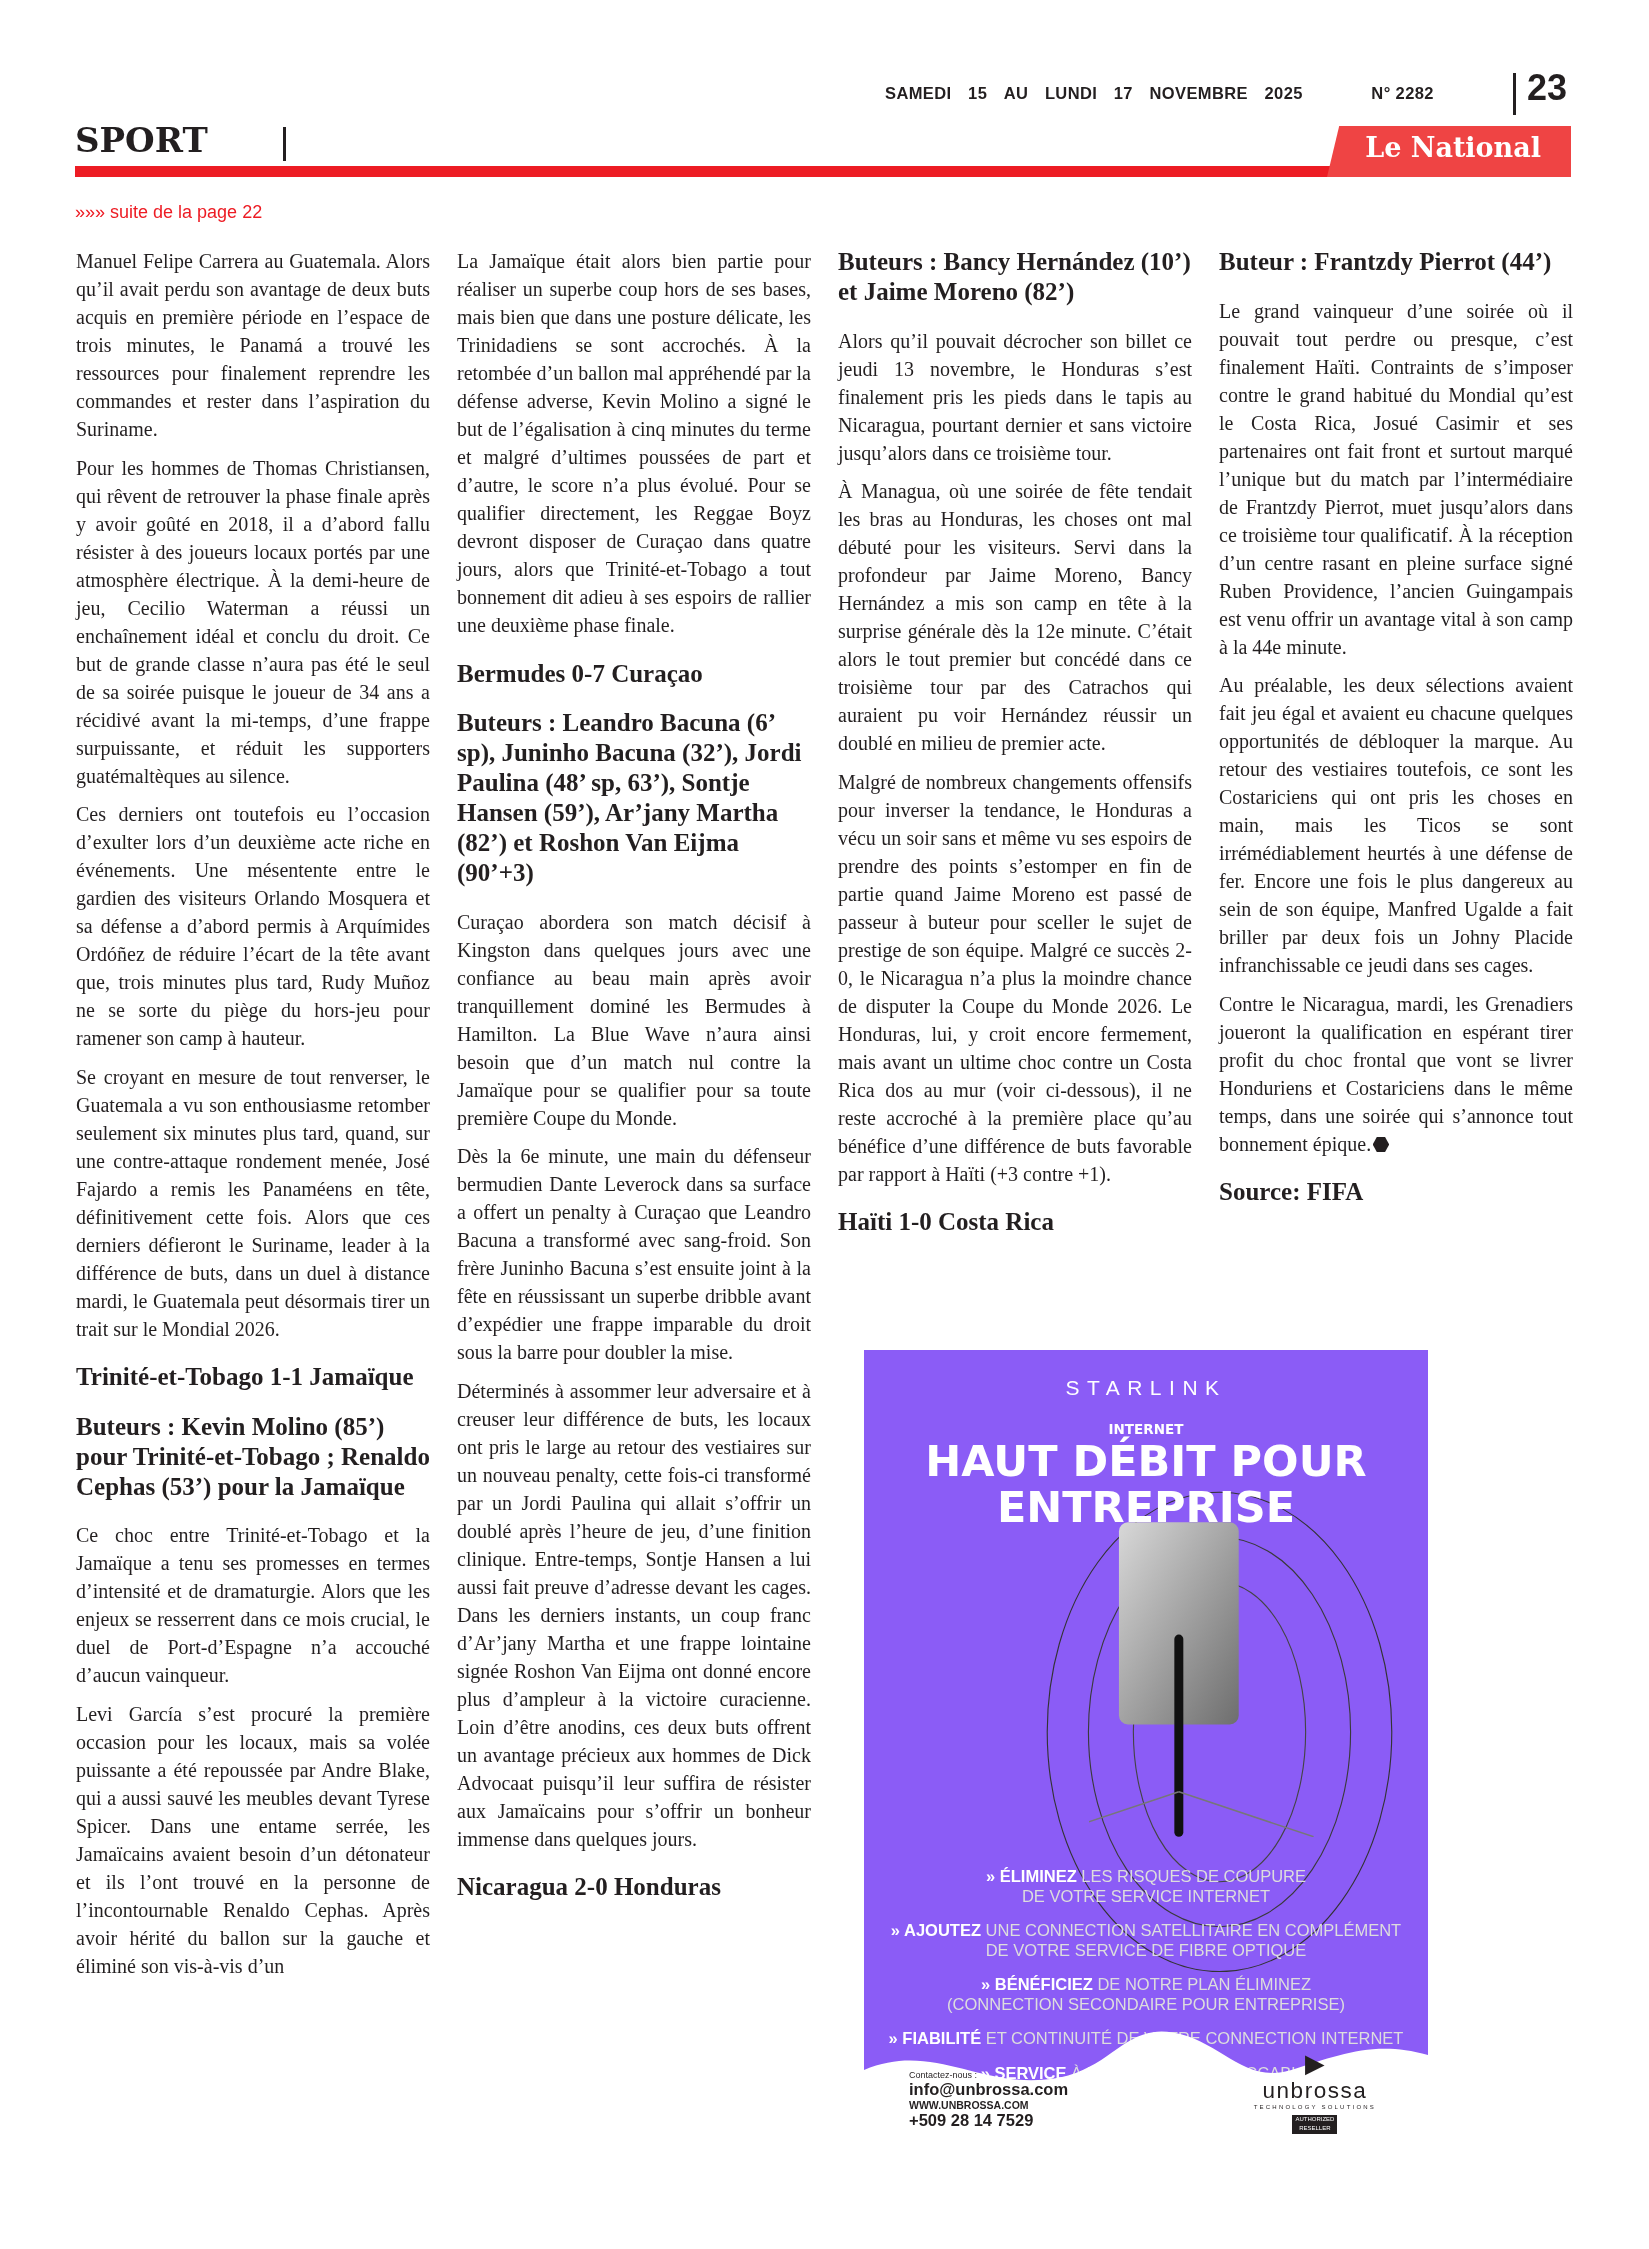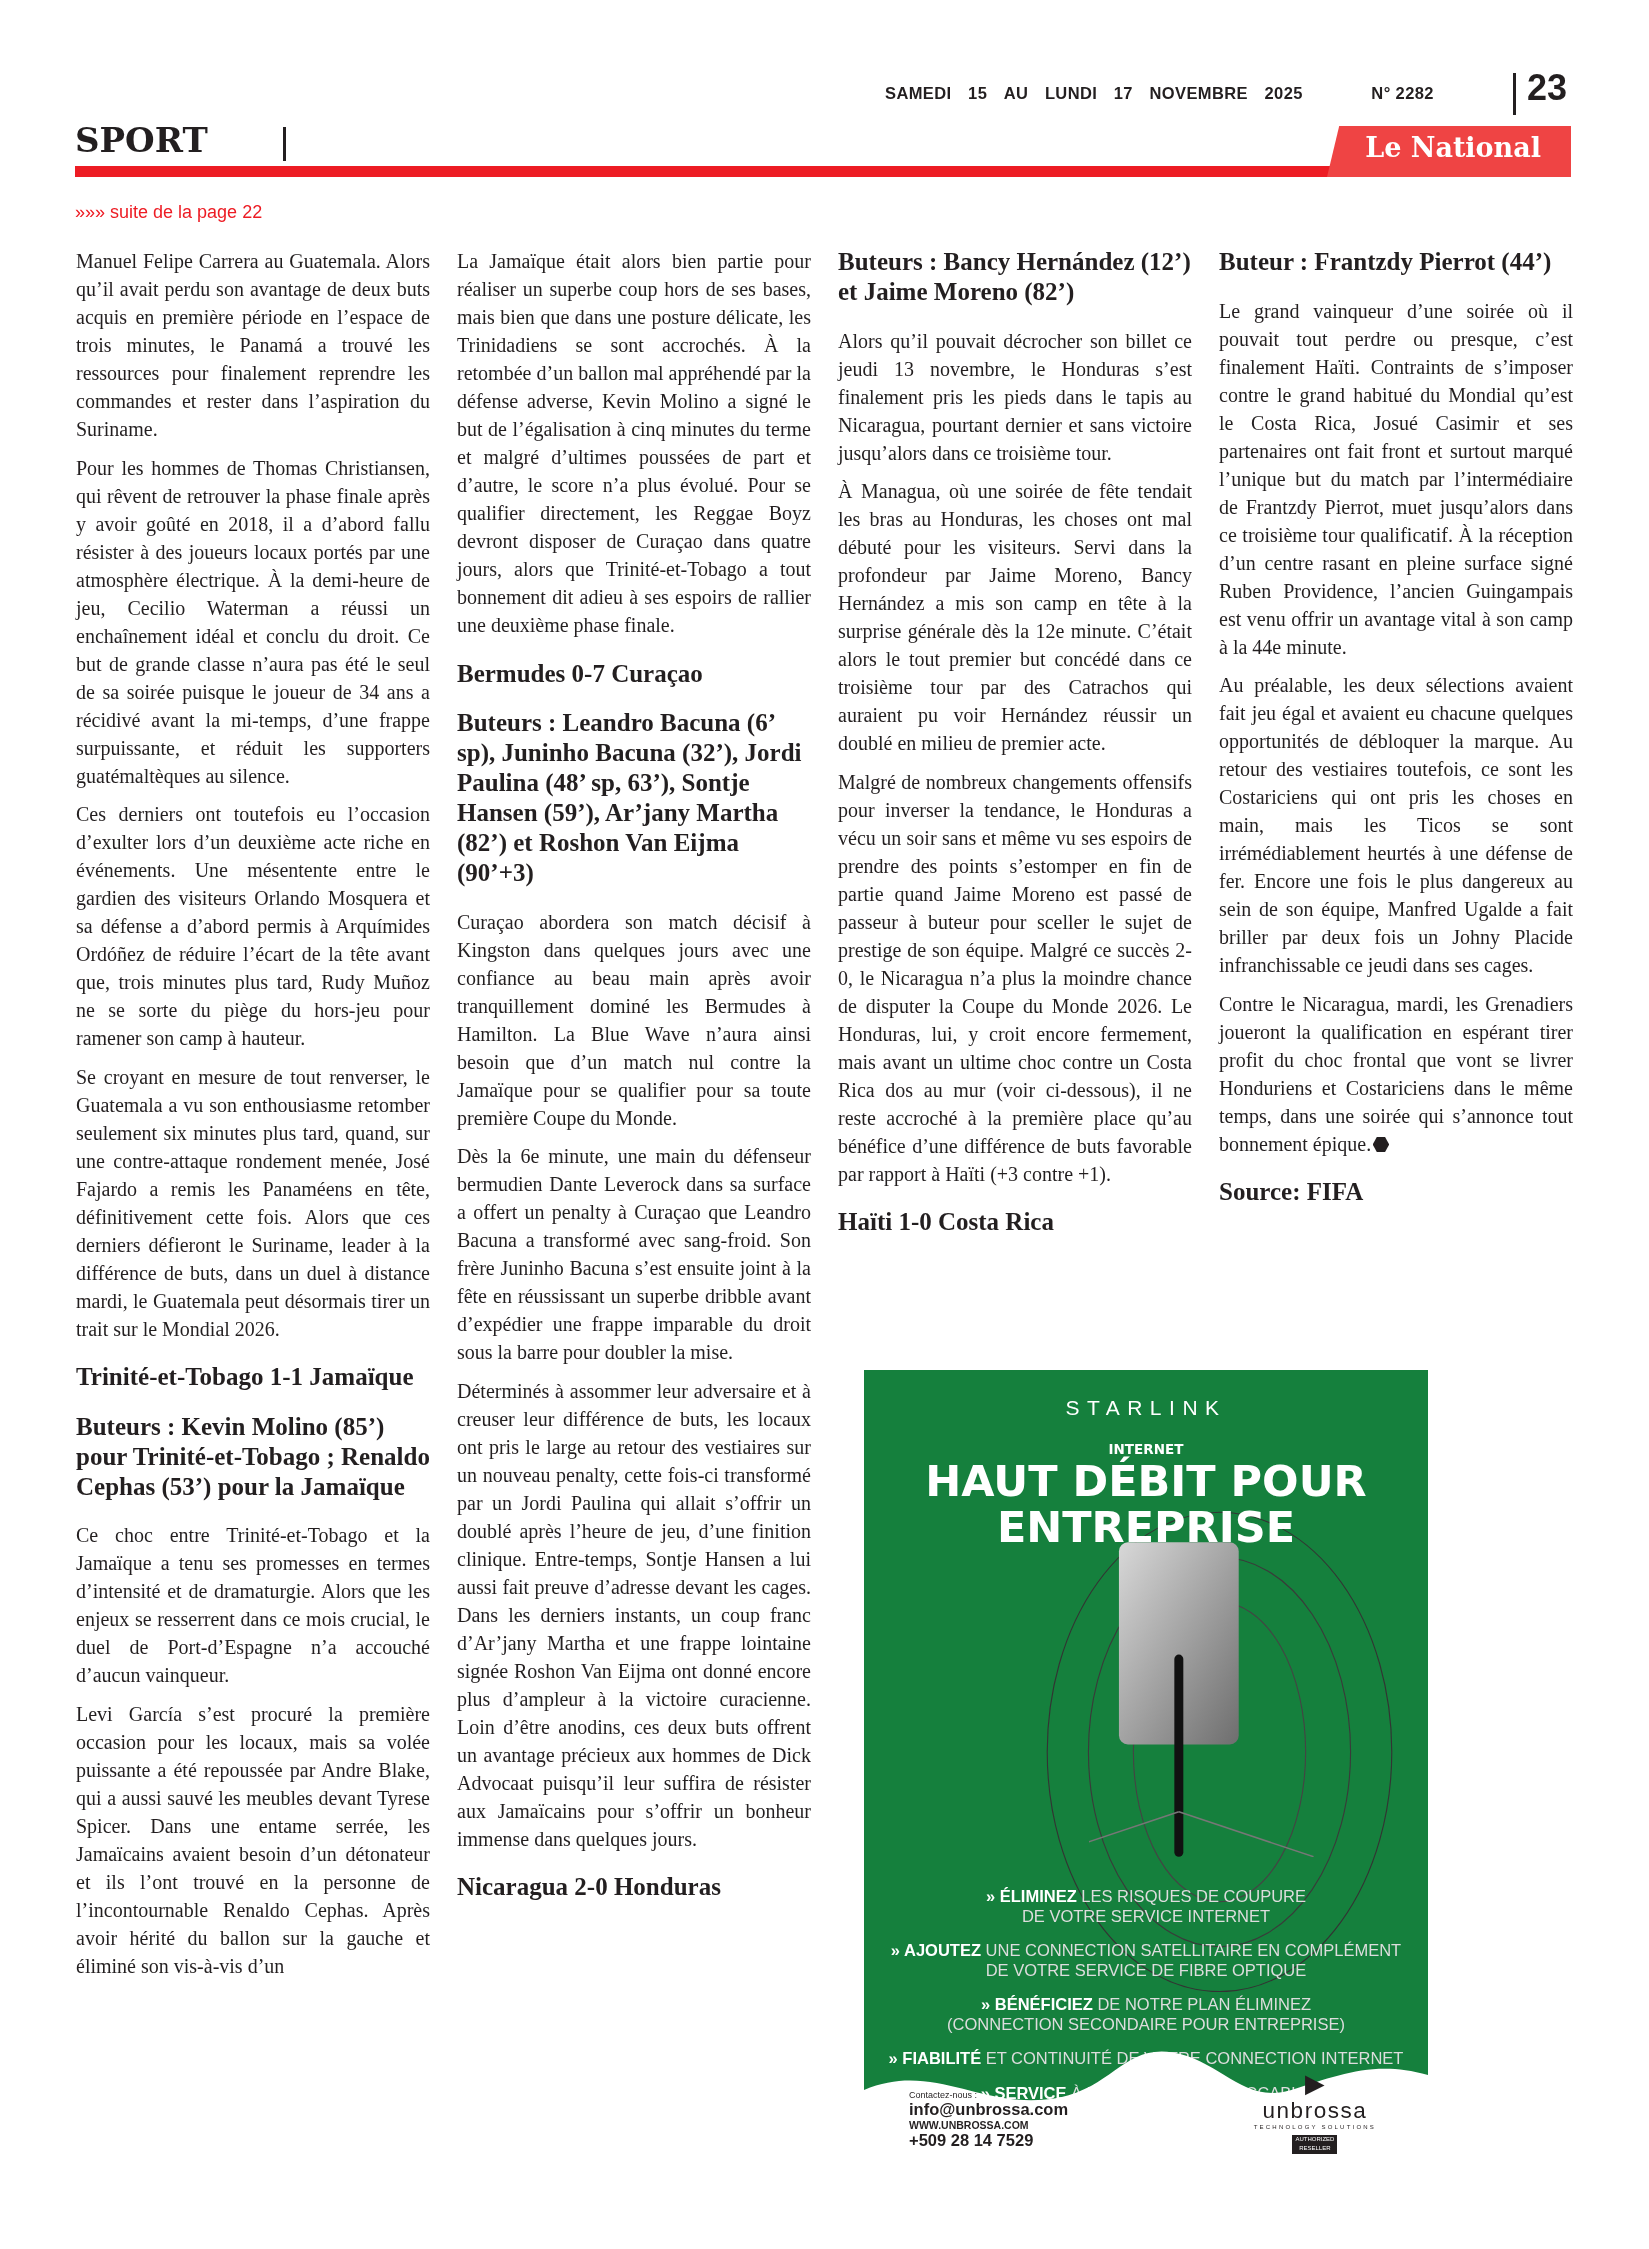--- a/index.html
+++ b/index.html
@@ -14,21 +14,21 @@
   .redline { position:absolute; left:75px; top:166px; width:1496px; height:10.5px; background:#ed1c24; }
   .brand { position:absolute; left:1327px; top:126px; width:244px; height:51px; background:#ef4444; clip-path:polygon(5% 0,100% 0,100% 100%,0 100%); }
   .brand span { position:absolute; right:30px; top:6px; color:#fff; font-family:"DejaVu Serif", serif; font-weight:bold; font-size:27px; }
   .cont { position:absolute; left:75px; top:202px; font-family:"Liberation Sans", sans-serif; font-size:18px; color:#ed1c24; }
   .col { position:absolute; top:247px; width:354px; font-size:20px; line-height:28px; text-align:justify; }
   .col p { margin:0 0 10.5px 0; }
   .col h3 { font-size:25px; line-height:30px; margin:19.5px 0 19.5px 0; font-weight:bold; text-align:left; }
   .col h3.first { margin-top:0; }
   .c1 { left:76px; } .c2 { left:457px; } .c3 { left:838px; } .c4 { left:1219px; }
   .endmark { display:inline-block; width:16.5px; height:15px; background:#231f20; clip-path:polygon(25% 0,75% 0,100% 50%,75% 100%,25% 100%,0 50%); vertical-align:-1.5px; margin-left:1.5px; }
-  .ad { position:absolute; left:864px; top:1350px; width:564px; height:825px; background:#15803d; overflow:hidden; font-family:"DejaVu Sans", sans-serif; color:#fff; text-align:center;margin-top:20px; }
+  .ad { position:absolute; left:864px; top:1350px; width:564px; height:825px; background:#8b5cf6; overflow:hidden; font-family:"DejaVu Sans", sans-serif; color:#fff; text-align:center; }
   .ad .starlink { position:absolute; top:25.5px; width:100%; font-size:21px; letter-spacing:7.5px; font-family:"Liberation Sans", sans-serif; }
   .ad .internet { position:absolute; top:71px; width:100%; font-size:13.5px; font-weight:bold; }
   .ad .headline { position:absolute; top:88px; width:100%; font-size:43px; font-weight:bold; line-height:46px; }
   .ad .rings { position:absolute; left:172px; top:97px; width:367px; height:525px; }
   .ad .bullets { position:absolute; top:776px; width:100%; }
   .bl { font-family:"Liberation Sans", sans-serif; font-size:16.5px; line-height:19.5px; margin-bottom:15px; }
   .bl b { font-weight:bold; }
   .bl .light { font-weight:normal; color:#ddd; }
   .ad .wave { position:absolute; left:0; bottom:0; width:100%; height:150px; }
   .contact { position:absolute; left:45px; bottom:45px; text-align:left; color:#231f20; font-family:"Liberation Sans", sans-serif; }
@@ -74,21 +74,21 @@
   <p>La Jamaïque était alors bien partie pour réaliser un superbe coup hors de ses bases, mais bien que dans une posture délicate, les Trinidadiens se sont accrochés. À la retombée d’un ballon mal appréhendé par la défense adverse, Kevin Molino a signé le but de l’égalisation à cinq minutes du terme et malgré d’ultimes poussées de part et d’autre, le score n’a plus évolué. Pour se qualifier directement, les Reggae Boyz devront disposer de Curaçao dans quatre jours, alors que Trinité-et-Tobago a tout bonnement dit adieu à ses espoirs de rallier une deuxième phase finale.</p>
   <h3>Bermudes 0-7 Curaçao</h3>
   <h3>Buteurs : Leandro Bacuna (6’ sp), Juninho Bacuna (32’), Jordi Paulina (48’ sp, 63’), Sontje Hansen (59’), Ar’jany Martha (82’) et Roshon Van Eijma (90’+3)</h3>
   <p>Curaçao abordera son match décisif à Kingston dans quelques jours avec une confiance au beau main après avoir tranquillement dominé les Bermudes à Hamilton. La Blue Wave n’aura ainsi besoin que d’un match nul contre la Jamaïque pour se qualifier pour sa toute première Coupe du Monde.</p>
   <p>Dès la 6e minute, une main du défenseur bermudien Dante Leverock dans sa surface a offert un penalty à Curaçao que Leandro Bacuna a transformé avec sang-froid. Son frère Juninho Bacuna s’est ensuite joint à la fête en réussissant un superbe dribble avant d’expédier une frappe imparable du droit sous la barre pour doubler la mise.</p>
   <p>Déterminés à assommer leur adversaire et à creuser leur différence de buts, les locaux ont pris le large au retour des vestiaires sur un nouveau penalty, cette fois-ci transformé par un Jordi Paulina qui allait s’offrir un doublé après l’heure de jeu, d’une finition clinique. Entre-temps, Sontje Hansen a lui aussi fait preuve d’adresse devant les cages. Dans les derniers instants, un coup franc d’Ar’jany Martha et une frappe lointaine signée Roshon Van Eijma ont donné encore plus d’ampleur à la victoire curacienne. Loin d’être anodins, ces deux buts offrent un avantage précieux aux hommes de Dick Advocaat puisqu’il leur suffira de résister aux Jamaïcains pour s’offrir un bonheur immense dans quelques jours.</p>
   <h3>Nicaragua 2-0 Honduras</h3>
 </div>
 
 <div class="col c3">
-  <h3 class="first">Buteurs : Bancy Hernández (12’) et Jaime Moreno (82’)</h3>
+  <h3 class="first">Buteurs : Bancy Hernández (10’) et Jaime Moreno (82’)</h3>
   <p>Alors qu’il pouvait décrocher son billet ce jeudi 13 novembre, le Honduras s’est finalement pris les pieds dans le tapis au Nicaragua, pourtant dernier et sans victoire jusqu’alors dans ce troisième tour.</p>
   <p>À Managua, où une soirée de fête tendait les bras au Honduras, les choses ont mal débuté pour les visiteurs. Servi dans la profondeur par Jaime Moreno, Bancy Hernández a mis son camp en tête à la surprise générale dès la 12e minute. C’était alors le tout premier but concédé dans ce troisième tour par des Catrachos qui auraient pu voir Hernández réussir un doublé en milieu de premier acte.</p>
   <p>Malgré de nombreux changements offensifs pour inverser la tendance, le Honduras a vécu un soir sans et même vu ses espoirs de prendre des points s’estomper en fin de partie quand Jaime Moreno est passé de passeur à buteur pour sceller le sujet de prestige de son équipe. Malgré ce succès 2-0, le Nicaragua n’a plus la moindre chance de disputer la Coupe du Monde 2026. Le Honduras, lui, y croit encore fermement, mais avant un ultime choc contre un Costa Rica dos au mur (voir ci-dessous), il ne reste accroché à la première place qu’au bénéfice d’une différence de buts favorable par rapport à Haïti (+3 contre +1).</p>
   <h3>Haïti 1-0 Costa Rica</h3>
 </div>
 
 <div class="col c4">
   <h3 class="first">Buteur : Frantzdy Pierrot (44’)</h3>
   <p>Le grand vainqueur d’une soirée où il pouvait tout perdre ou presque, c’est finalement Haïti. Contraints de s’imposer contre le grand habitué du Mondial qu’est le Costa Rica, Josué Casimir et ses partenaires ont fait front et surtout marqué l’unique but du match par l’intermédiaire de Frantzdy Pierrot, muet jusqu’alors dans ce troisième tour qualificatif. À la réception d’un centre rasant en pleine surface signé Ruben Providence, l’ancien Guingampais est venu offrir un avantage vital à son camp à la 44e minute.</p>
   <p>Au préalable, les deux sélections avaient fait jeu égal et avaient eu chacune quelques opportunités de débloquer la marque. Au retour des vestiaires toutefois, ce sont les Costariciens qui ont pris les choses en main, mais les Ticos se sont irrémédiablement heurtés à une défense de fer. Encore une fois le plus dangereux au sein de son équipe, Manfred Ugalde a fait briller par deux fois un Johny Placide infranchissable ce jeudi dans ses cages.</p>

